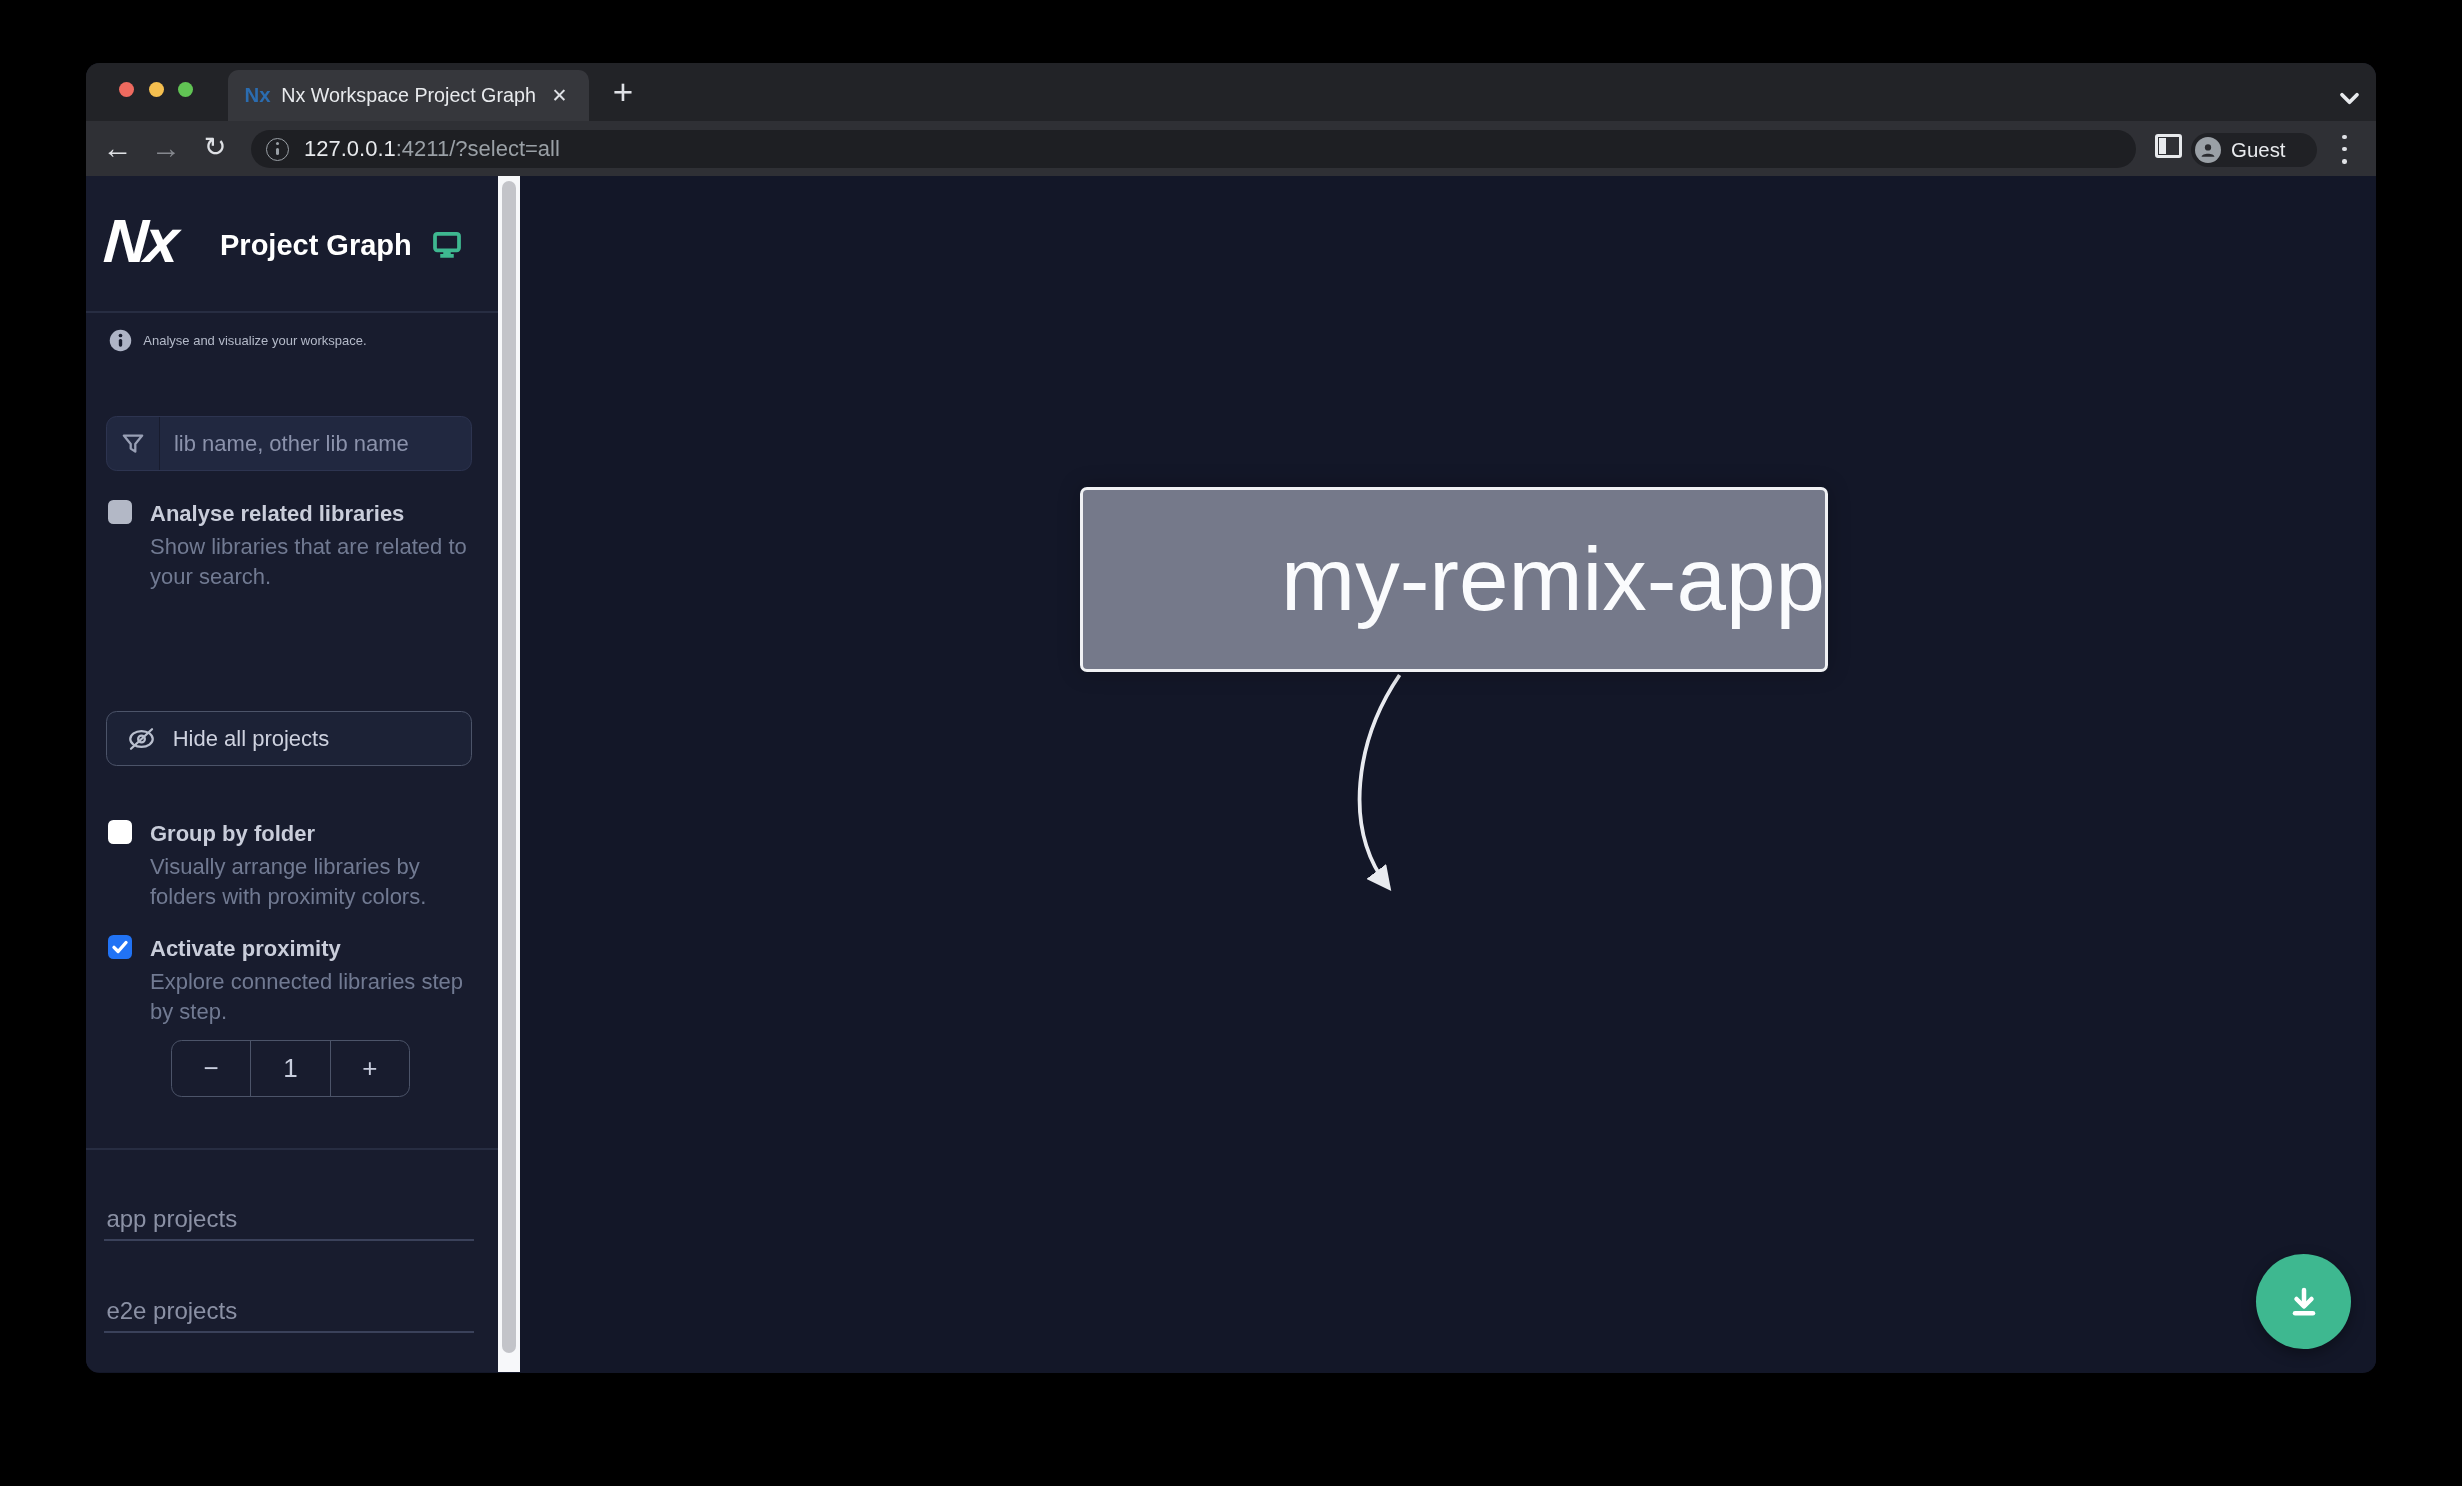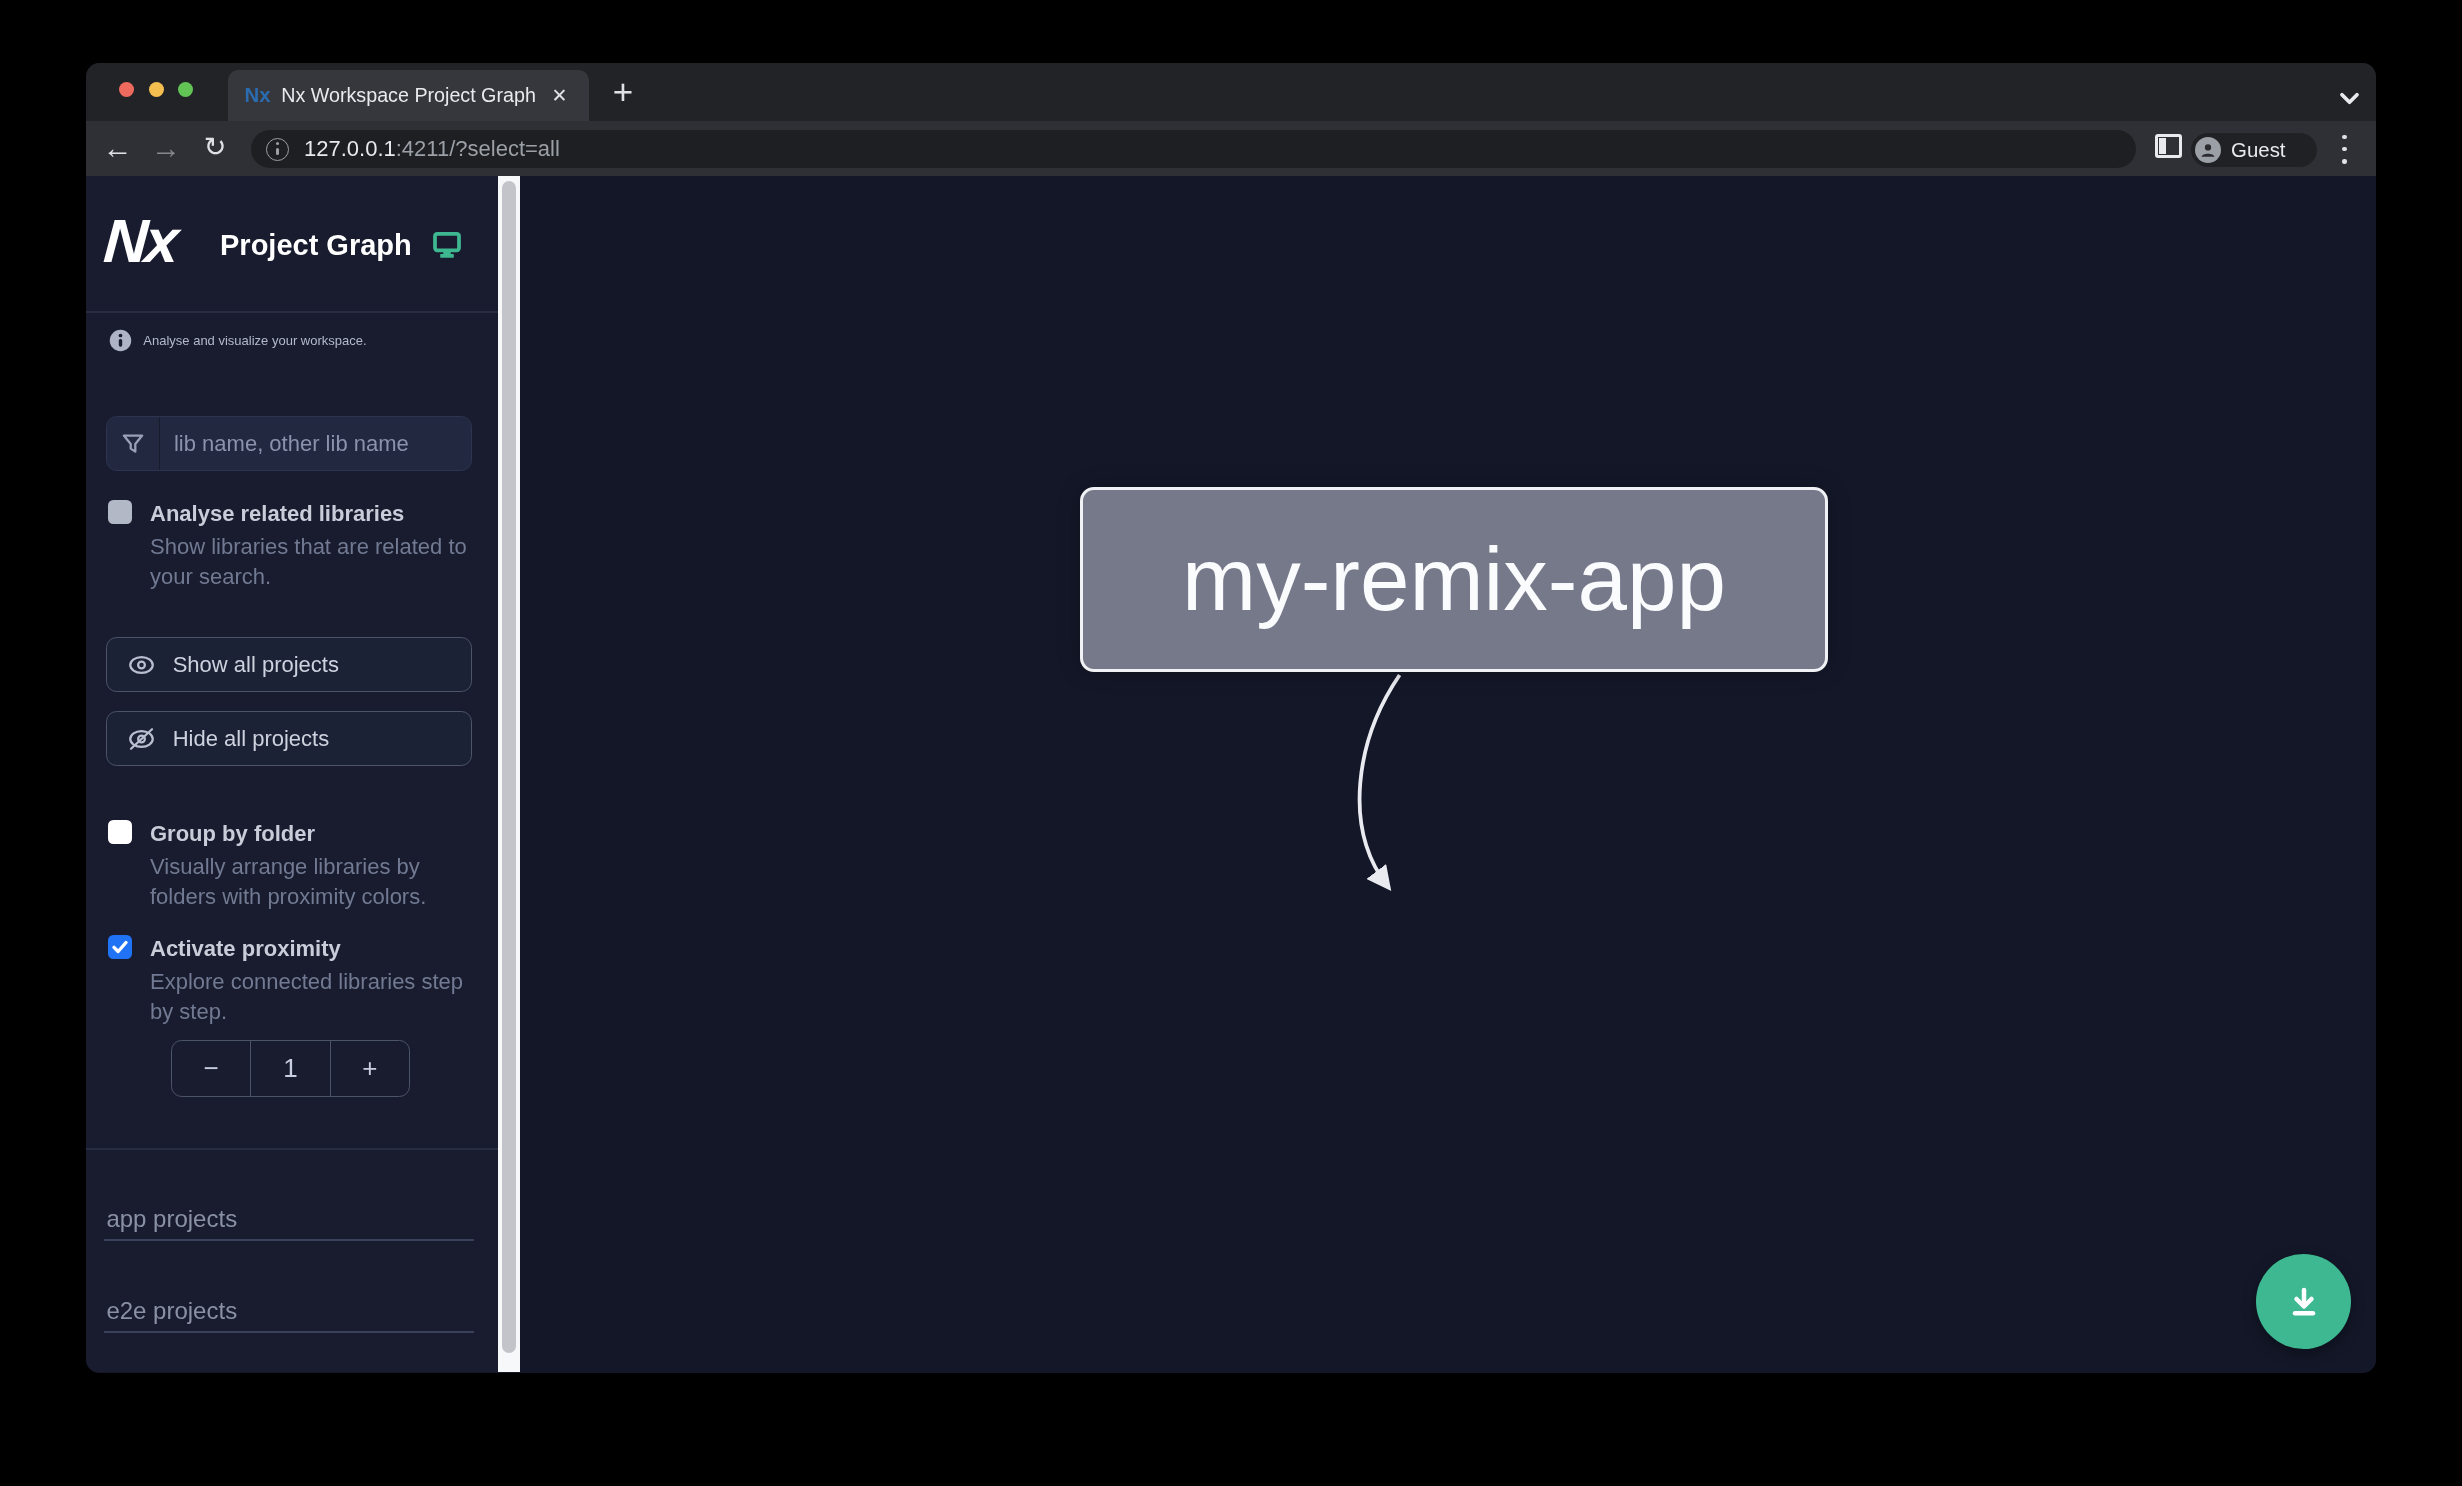--- a/index.html
+++ b/index.html
@@ -85,21 +85,21 @@
   .stepper .cell + .cell { border-left:1.5px solid #4c5469; }
 
   
   .section-h { position:absolute; left:20.4px; font-size:24px; color:#8b91a5; }
   .sec1 { top:1029px; } .sec2 { top:1121px; }
   .section-line { position:absolute; left:18px; width:370px; height:1.5px; background:#3a415a; }
   .sl1 { top:1063px; } .sl2 { top:1155px; }
 
   
   .edge-layer { position:absolute; left:0; top:0; width:1856px; height:1196px; }
-  .gnode { position:absolute; background:#75798a; border:3.8px solid #f0f1f4; border-radius:14px; display:flex; align-items:center; justify-content:center; color:#fafbfd; font-size:89px; box-shadow:0 0 21px rgba(0,0,0,.25); }
+  .gnode { position:absolute; background:#75798a; border:3.8px solid #f0f1f4; border-radius:7px; display:flex; align-items:center; justify-content:flex-end; color:#fafbfd; font-size:89px; box-shadow:0 0 21px rgba(0,0,0,.25); }
   .node-remix { left:560px; top:311px; width:748px; height:185px; }
   .node-shared { left:668px; top:728px; width:548px; height:194px; }
 
   .fab { position:absolute; left:1736px; top:1078px; width:95px; height:95px; border-radius:50%; background:#3eb890; display:flex; align-items:center; justify-content:center; box-shadow:0 4.5px 13.6px rgba(0,0,0,.35); }
 </style>
 </head>
 <body>
 
 <div class="window">
 
@@ -179,29 +179,20 @@
         </span>
         <input class="filter-input" type="text" placeholder="lib name, other lib name" style="">
       </div>
 
       <div class="cb-row row-include">
         <span class="cbx cbx-muted"></span>
         <span class="cb-label">Analyse related libraries</span>
         <span class="cb-desc">Show libraries that are related to your search.</span>
       </div>
 
-      <div class="side-btn btn-show">
-        <span class="btn-ico">
-          <svg width="29" height="24" viewBox="0 0 38 32">
-            <ellipse cx="19" cy="16" rx="15" ry="10.5" fill="none" stroke="#b9bfce" stroke-width="3"></ellipse>
-            <circle cx="19" cy="16" r="4.5" fill="none" stroke="#b9bfce" stroke-width="3"></circle>
-          </svg>
-        </span>
-        <span>Show all projects</span>
-      </div>
       <div class="side-btn btn-hide">
         <span class="btn-ico">
           <svg width="29" height="24" viewBox="0 0 38 32">
             <ellipse cx="19" cy="16" rx="15" ry="10.5" fill="none" stroke="#b9bfce" stroke-width="3"></ellipse>
             <circle cx="19" cy="16" r="4.5" fill="none" stroke="#b9bfce" stroke-width="3"></circle>
             <line x1="5" y1="29" x2="33" y2="3" stroke="#b9bfce" stroke-width="3" stroke-linecap="round"></line>
           </svg>
         </span>
         <span>Hide all projects</span>
       </div>

